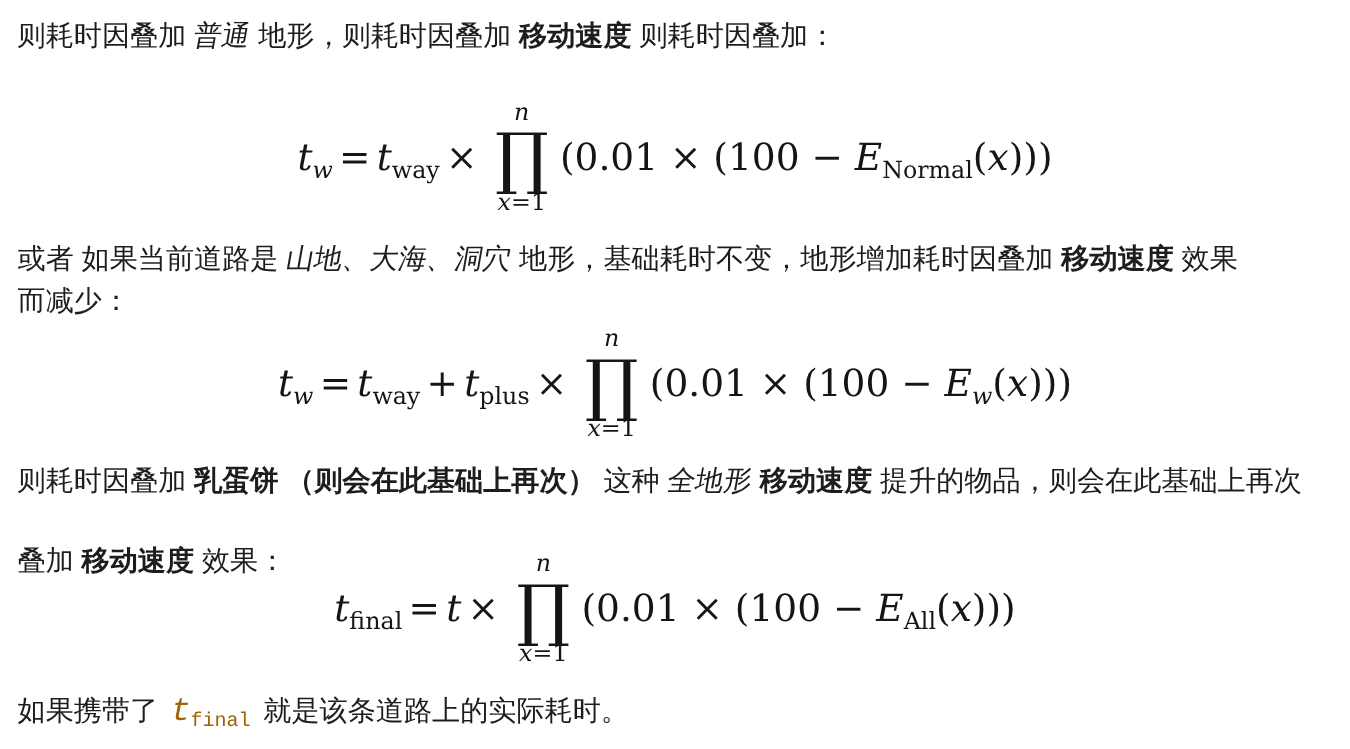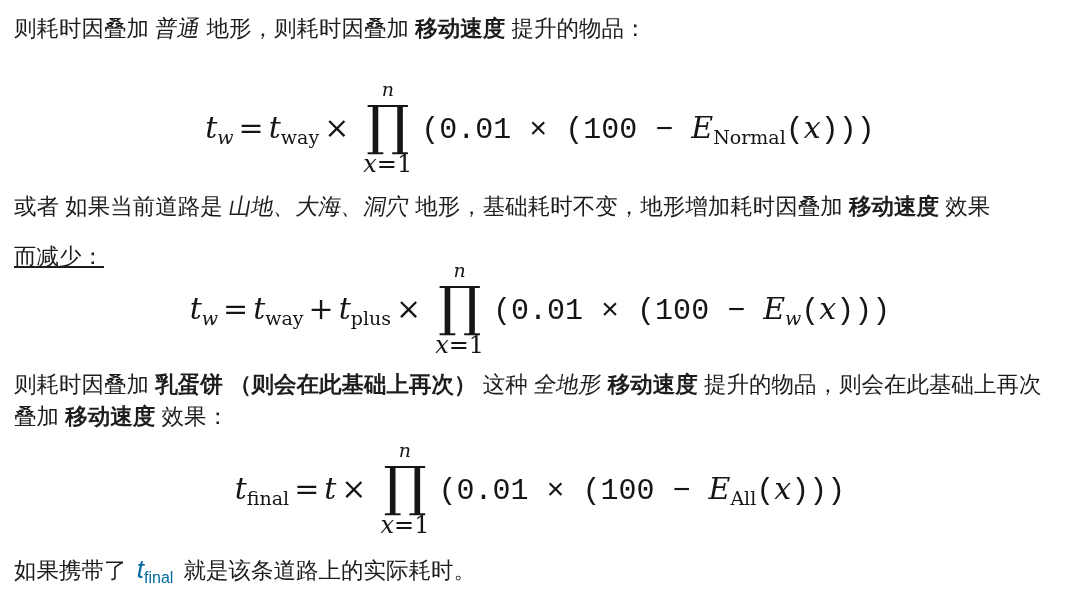--- a/index.html
+++ b/index.html
@@ -19,63 +19,63 @@
   }
   .b{font-weight:700;}
   .cjk-i{display:inline-block;transform:skewX(-10deg);}
   .formula{
     position:absolute;left:0;width:100%;height:90px;line-height:90px;
     text-align:center;white-space:nowrap;
     font-family:"DejaVu Serif","Liberation Serif",serif;
     font-size:30px;color:#151515;
   }
   .mi{font-style:italic;}
-  .mrm{font-style:normal;font-family:Liberation Mono, monospace;}
+  .mrm{font-style:normal;}
   .msub{font-size:19px;vertical-align:-6px;font-style:normal;}
   .msub.mi{font-style:italic;}
   .mop{margin:0 5px;}
   .prod{
     display:inline-flex;flex-direction:column;align-items:center;
     vertical-align:middle;line-height:1;margin:0 9px;position:relative;top:-2px;
   }
   .prod-sup{font-size:19px;font-style:italic;padding-bottom:5px;}
   .prod-sym{font-size:54px;line-height:0.8;}
-  .prod-sub{font-size:24px;padding-top:5px;}
+  .prod-sub{font-size:19px;padding-top:5px;}
   .imath{
-    font-family:Liberation Sans, sans-serif;
-    font-size:26px;color:#0369a1;margin:0 4px;
+    font-family:Liberation Mono, monospace;
+    font-size:26px;color:#a16207;margin:0 4px;
   }
   .isb{font-size:16px;vertical-align:-5px;}
 </style>
 </head>
 <body>
 
 <div id="page">
 
-  <div class="para" style="top:8px;"><span>则耗时因叠加 </span><span class="cjk-i">普通</span><span> 地形，则耗时因叠加 </span><span class="b">移动速度</span><span> 提升的物品：</span></div>
+  <div class="para" style="top:8px;"><span>则耗时因叠加 </span><span class="cjk-i">普通</span><span> 地形，则耗时因叠加 </span><span class="b">移动速度</span><span> 则耗时因叠加：</span></div>
 
   <div class="formula" style="top:82px;"><span class="mi">t</span><span class="msub mi">w</span><span class="mop">=</span><span class="mi">t</span><span class="msub">way</span><span class="mop">×</span><span class="prod">
         <span class="prod-sup">n</span>
         <span class="prod-sym">∏</span>
         <span class="prod-sub"><span class="mi">x</span><span>=1</span></span>
       </span><span class="mrm">(0.01 × (100 − </span><span class="mi">E</span><span class="msub">Normal</span><span class="mrm">(</span><span class="mi">x</span><span class="mrm">)))</span></div>
 
   <div class="para" style="top:186px;"><span>或者 如果当前道路是 </span><span class="cjk-i">山地、大海、洞穴</span><span> 地形，基础耗时不变，地形增加耗时因叠加 </span><span class="b">移动速度</span><span> 效果</span></div>
 
-  <div class="para" style="top:236px;text-decoration:underline;"><span>而减少：</span></div>
+  <div class="para" style="top:220px;"><span>而减少：</span></div>
 
   <div class="formula" style="top:263px;"><span class="mi">t</span><span class="msub mi">w</span><span class="mop">=</span><span class="mi">t</span><span class="msub">way</span><span class="mop">+</span><span class="mi">t</span><span class="msub">plus</span><span class="mop">×</span><span class="prod">
         <span class="prod-sup">n</span>
         <span class="prod-sym">∏</span>
         <span class="prod-sub"><span class="mi">x</span><span>=1</span></span>
       </span><span class="mrm">(0.01 × (100 − </span><span class="mi">E</span><span class="msub mi">w</span><span class="mrm">(</span><span class="mi">x</span><span class="mrm">)))</span></div>
 
   <div class="para" style="top:364px;"><span>则耗时因叠加 </span><span class="b">乳蛋饼 （则会在此基础上再次）</span><span> 这种 </span><span class="cjk-i">全地形</span><span> </span><span class="b">移动速度</span><span> 提升的物品，则会在此基础上再次</span></div>
 
-  <div class="para" style="top:396px;"><span>叠加 </span><span class="b">移动速度</span><span> 效果：</span></div>
+  <div class="para" style="top:428px;"><span>叠加 </span><span class="b">移动速度</span><span> 效果：</span></div>
 
   <div class="formula" style="top:443px;"><span class="mi">t</span><span class="msub">final</span><span class="mop">=</span><span class="mi">t</span><span class="mop">×</span><span class="prod">
         <span class="prod-sup">n</span>
         <span class="prod-sym">∏</span>
         <span class="prod-sub"><span class="mi">x</span><span>=1</span></span>
       </span><span class="mrm">(0.01 × (100 − </span><span class="mi">E</span><span class="msub">All</span><span class="mrm">(</span><span class="mi">x</span><span class="mrm">)))</span></div>
 
   <div class="para" style="top:548px;"><span>如果携带了 </span><span class="imath"><span class="mi">t</span><span class="isb">final</span></span><span> 就是该条道路上的实际耗时。</span></div>
 
 </div>

